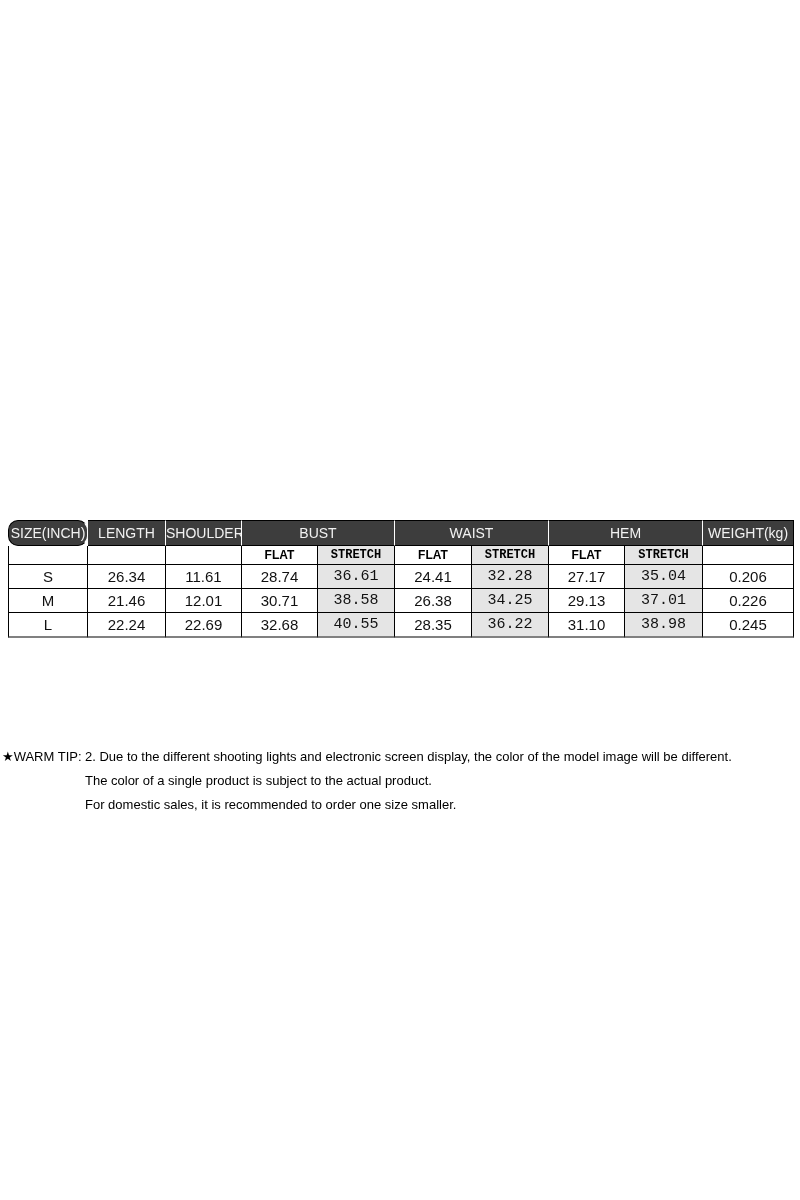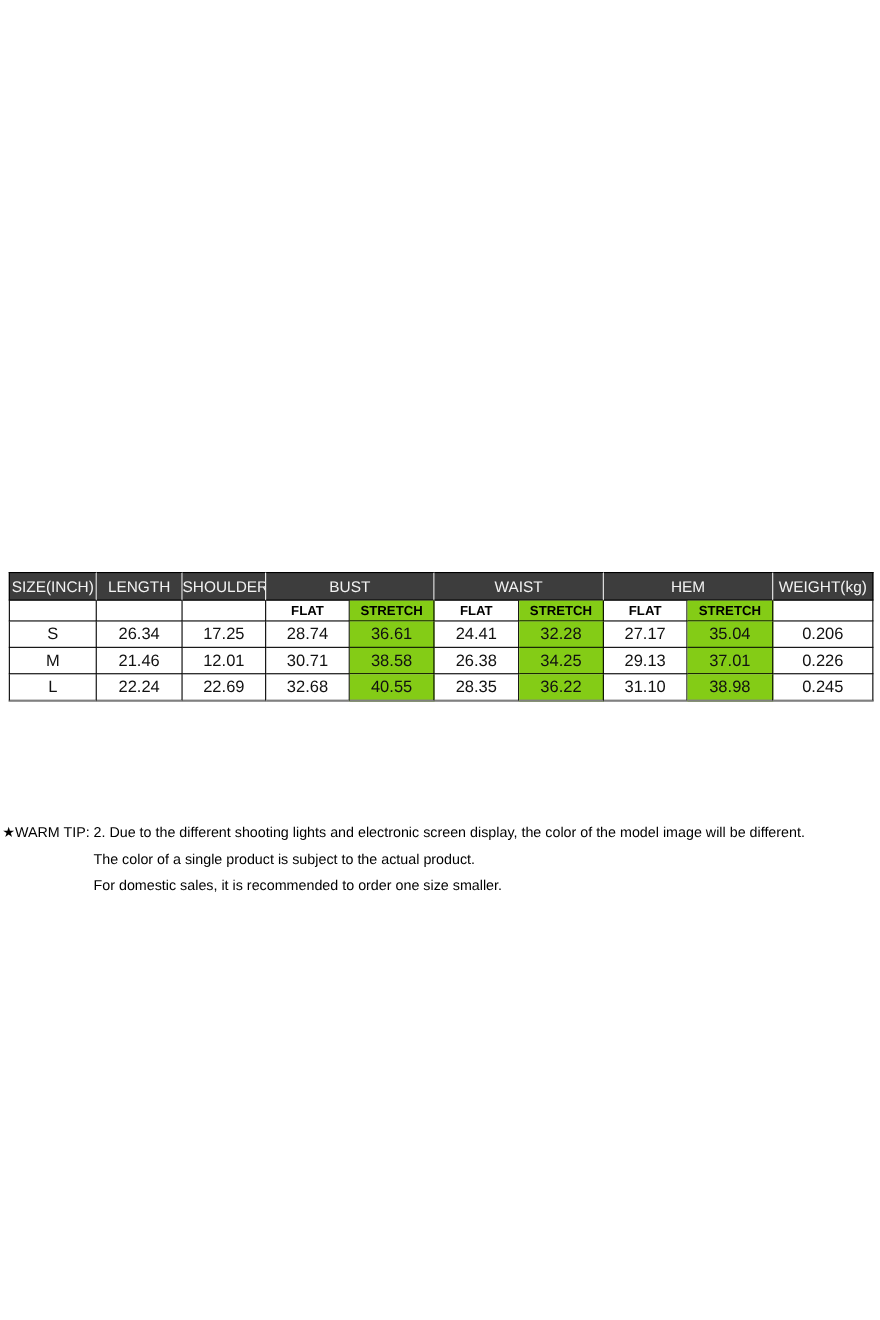--- a/index.html
+++ b/index.html
@@ -40,40 +40,40 @@
   tr.head th {
     background: #3d3d3d;
     color: #f2f2f2;
     font-weight: normal;
     font-size: 14px;
     height: 24px;
     border-top: 1px solid #000;
     border-bottom: 1px solid #000;
     border-right: 1px solid #ffffff;
   }
-  tr.head th:first-child { border-left: 1px solid #000; }
+  tr.head th:first-child { border-left: 1px solid #000; border-radius: 10px; }
   tr.head th:last-child  { border-right: 1px solid #000; margin-left: 12px; }
   tr.sub td {
     height: 18px;
     font-size: 12px;
     font-weight: bold;
     color: #000;
     border-right: 1px solid #000;
     border-bottom: 1px solid #000;
   }
   tr.sub td:first-child { border-left: 1px solid #000; }
   tr.data td {
     height: 23px;
     font-size: 15px;
     color: #111;
     border-right: 1px solid #000;
     border-bottom: 1px solid #000;
   }
   tr.data td:first-child { border-left: 1px solid #000; }
-  td.stretch { background: #84cc16; }
+  td.stretch { background: #e5e5e5; font-family: Liberation Mono, monospace; }
   tr.data:last-child td { border-bottom: 2px solid #808080; }
 
   
   .warmtip {
     position: absolute;
     left: 2px;
     top: 745px;
     display: flex;
     color: #000000;
     font-size: 13px;
@@ -124,21 +124,21 @@
       <td>FLAT</td>
       <td class="stretch">STRETCH</td>
       <td>FLAT</td>
       <td class="stretch">STRETCH</td>
       <td></td>
     </tr>
 
     <tr class="data">
       <td>S</td>
       <td>26.34</td>
-      <td>17.25</td>
+      <td>11.61</td>
       <td>28.74</td>
       <td class="stretch">36.61</td>
       <td>24.41</td>
       <td class="stretch">32.28</td>
       <td>27.17</td>
       <td class="stretch">35.04</td>
       <td>0.206</td>
     </tr>
     <tr class="data">
       <td>M</td>

